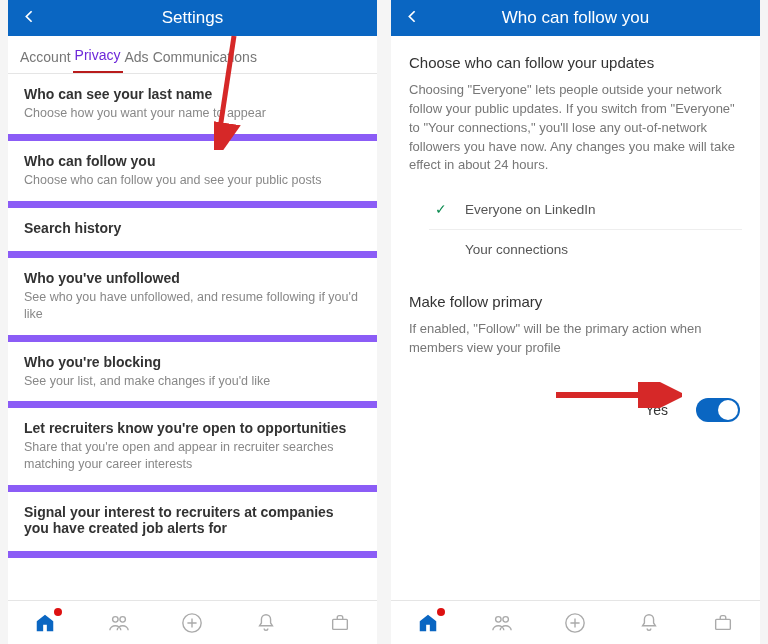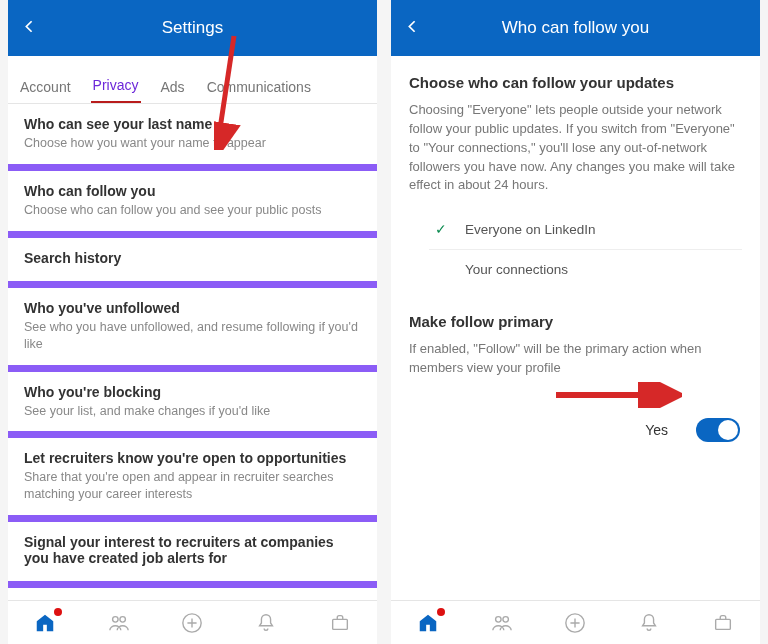--- a/index.html
+++ b/index.html
@@ -17,43 +17,42 @@
     background: #fff;
     flex: 1;
     display: flex;
     flex-direction: column;
     position: relative;
     overflow: hidden;
   }
   .header {
     background: #0a66c2;
     color: #fff;
-    height: 56px;
+    height: 36px;
     display: flex;
     align-items: center;
     justify-content: center;
     position: relative;
   }
   .header .back {
     position: absolute;
     left: 14px;
     top: 50%;
     transform: translateY(-50%);
     font-size: 18px;
   }
   .header .title {
     font-size: 17px;
     font-weight: 500;
   }
   .tabs {
     display: flex;
     border-bottom: 1px solid #e5e5e5;
     padding: 0 10px;
-    gap: 18px;
-    height: 48px;
+    height: 38px;
     align-items: flex-end;
   }
   .tab {
     font-size: 14px;
     color: #767676;
     padding: 8px 2px;
     position: relative;
     cursor: pointer;
   }
   .tab.active {
@@ -95,21 +94,21 @@
     position:absolute;
     top:-4px; right:-6px;
     width:8px;height:8px;border-radius:50%;background:#d11;
   }
   
   .section {
     padding: 18px 18px 6px 18px;
   }
   .section h2 {
     font-size: 15px;
-    font-weight: 700;
+    font-weight: 400;
     color: #333;
     margin-bottom: 10px;
   }
   .section p {
     font-size: 13px;
     color: #777;
     line-height: 1.45;
     margin-bottom: 14px;
   }
   .option {

